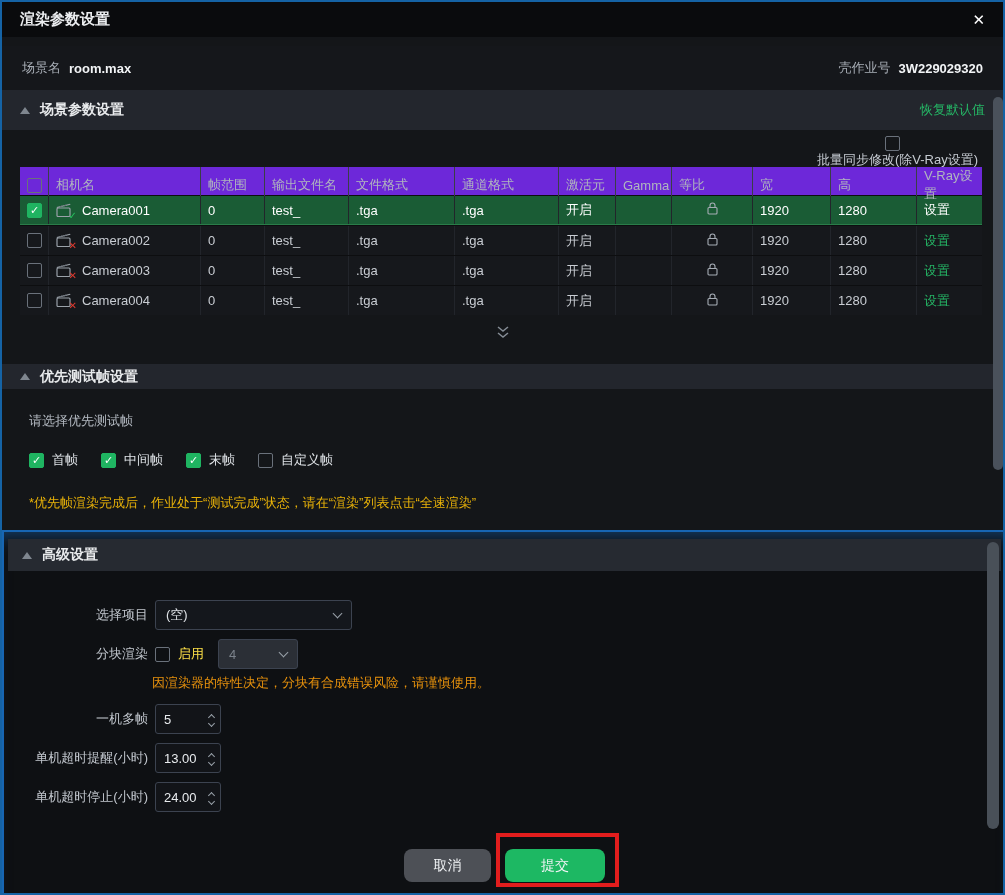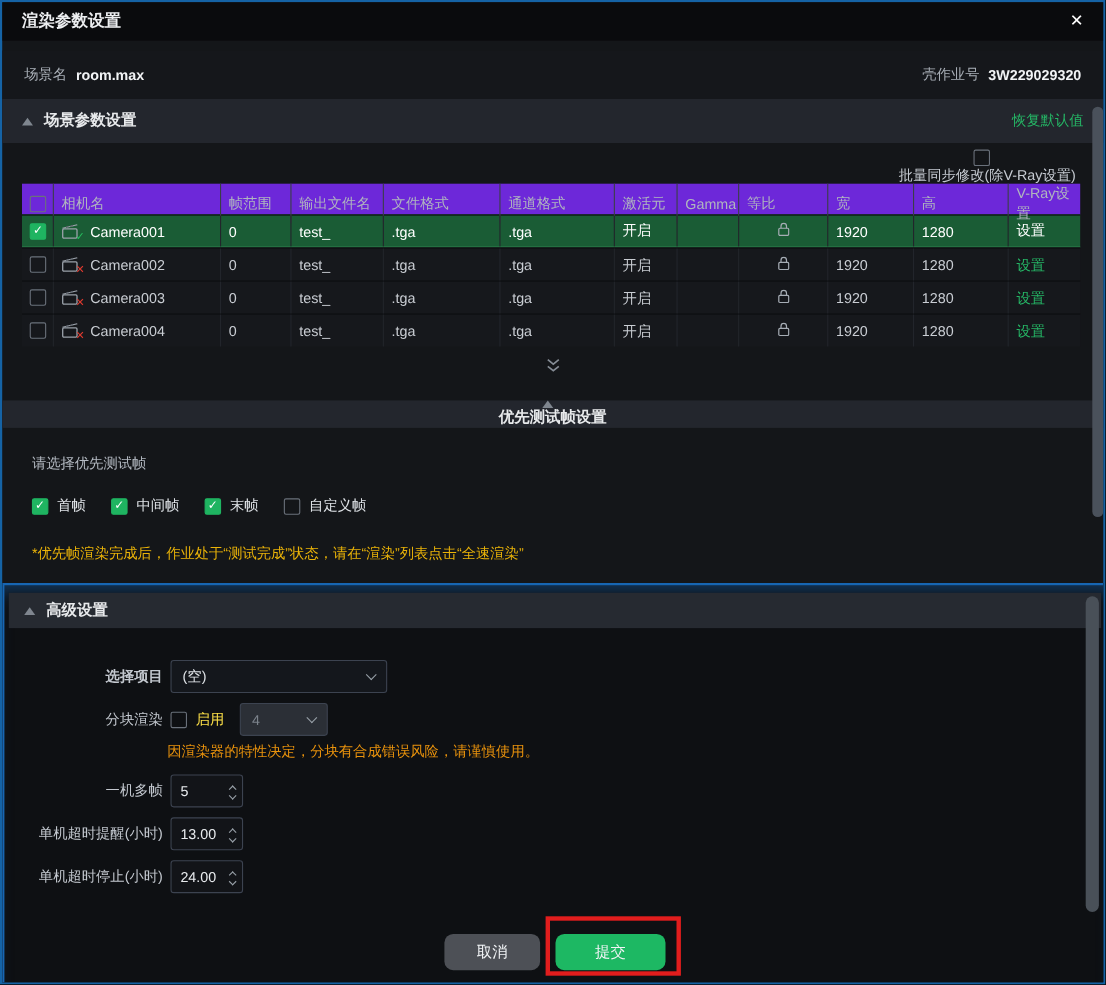--- a/index.html
+++ b/index.html
@@ -295,21 +295,21 @@
       </div>
   </div>
 
   <div class="expander">
     <svg width="16" height="16" viewBox="0 0 16 16">
       <polyline points="3,3 8,7 13,3" fill="none" stroke="#858c95" stroke-width="1.5"></polyline>
       <polyline points="3,9 8,13 13,9" fill="none" stroke="#858c95" stroke-width="1.5"></polyline>
     </svg>
   </div>
 
-  <div class="sec-header" style="top:362px; height:25px;flex-direction:column;">
+  <div class="sec-header" style="top:362px; height:25px;">
     <span class="tri-up"></span>
     <span class="sec-title">优先测试帧设置</span>
   </div>
 
   <div class="prompt">请选择优先测试帧</div>
 
   <div class="options">
     <span class="opt">
       <span class="cb checked"></span>
       <span class="opt-label">首帧</span>
@@ -329,21 +329,21 @@
   </div>
 
   <div class="note">*优先帧渲染完成后，作业处于“测试完成”状态，请在“渲染”列表点击“全速渲染”</div>
 
   <div class="adv-panel">
     <div class="adv-header">
       <span class="tri-up"></span>
       <span class="sec-title">高级设置</span>
     </div>
 
-    <div class="form-label" style="top:68px;font-weight:bold;">选择项目</div>
+    <div class="form-label" style="top:68px;">选择项目</div>
     <div class="ctl select" style="top:68px; width:197px;">
       <span>(空)</span>
       <span class="chev down"></span>
     </div>
 
     <div class="form-label" style="top:107px;">分块渲染</div>
     <div class="ctl" style="top:107px; display:flex; align-items:center; gap:8px;">
       <span class="cb"></span>
       <span style="color:#fde047;">启用</span>
       <span class="select disabled" style="width:80px; margin-left:6px;">

